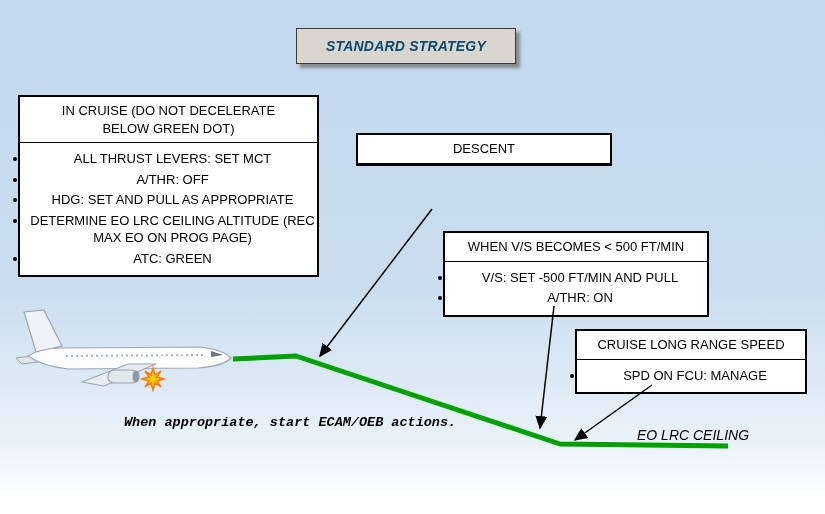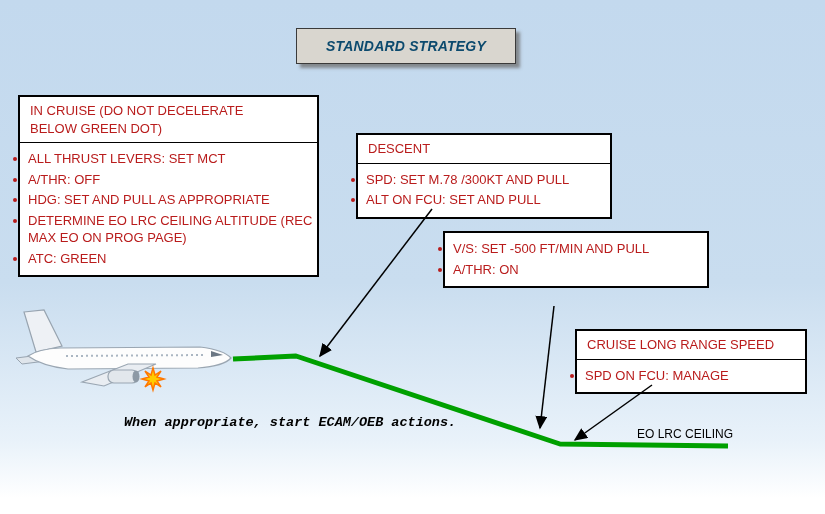--- a/index.html
+++ b/index.html
@@ -16,40 +16,40 @@
     position:absolute; left:296px; top:28px; width:218px; height:34px;
     background:#d9d6cf; border:1px solid #3a3a3a;
     box-shadow:4px 4px 3px rgba(110,110,110,0.75);
     display:flex; align-items:center; justify-content:center;
   }
   .title-box span { font-size:14px; font-weight:bold; font-style:italic; color:#0c4a6e; letter-spacing:0.2px; }
 
   
   .box {
     position:absolute; background:#ffffff; border:2px solid #000;
-    font-size:13px; color:#b91c1c; line-height:1.35;
+    font-size:13px; color:#000000; line-height:1.35;text-align:center;
   }
   .box-header { padding:5px 10px 5px 10px; border-bottom:1px solid #000; }
   .box ul { margin:7px 0 8px 0; padding-left:8px; }
   .box li { margin:0 0 3px 0; }
 
   .box-in-cruise  { left:18px;  top:95px;  width:297px; }
   .box-in-cruise .box-header span { display:inline-block; max-width:240px; }
   .box-descent    { left:332px; top:133px; width:252px;margin-left:24px; }
   .box-when-vs    { left:443px; top:231px; width:262px; }
   .box-cruise-lrc { left:575px; top:329px; width:228px; }
 
   
   .ecam-note {
     position:absolute; left:124px; top:415px;
     font-size:13.5px; font-weight:bold; font-style:italic; color:#000;font-family:Liberation Mono, monospace;
   }
   .ceiling-label {
     position:absolute; left:637px; top:427px;
-    font-size:12px; color:#000;
+    font-size:14px; font-style:italic; color:#000;
   }
 
   
   .overlay-svg { position:absolute; left:0; top:0; pointer-events:none; }
   .plane-svg   { position:absolute; left:8px; top:306px; pointer-events:none; }
 </style>
 </head>
 <body>
 
 <div id="canvas">
@@ -68,27 +68,26 @@
       <li>HDG: SET AND PULL AS APPROPRIATE</li>
       <li>DETERMINE EO LRC CEILING ALTITUDE (REC MAX EO ON PROG PAGE)</li>
       <li>ATC: GREEN</li>
     </ul>
   </div>
 
   <div class="box box-descent">
     <div class="box-header">
       <span>DESCENT</span>
     </div>
-    <ul>
-      <li>SPD: SET M.78 /300KT AND PULL</li>
-      <li>ALT ON FCU: SET AND PULL</li>
-    </ul>
   </div>
 
   <div class="box box-when-vs">
+    <div class="box-header">
+      <span>WHEN V/S BECOMES &lt; 500 FT/MIN</span>
+    </div>
     <ul>
       <li>V/S: SET -500 FT/MIN AND PULL</li>
       <li>A/THR: ON</li>
     </ul>
   </div>
 
   <div class="box box-cruise-lrc">
     <div class="box-header">
       <span>CRUISE LONG RANGE SPEED</span>
     </div>

